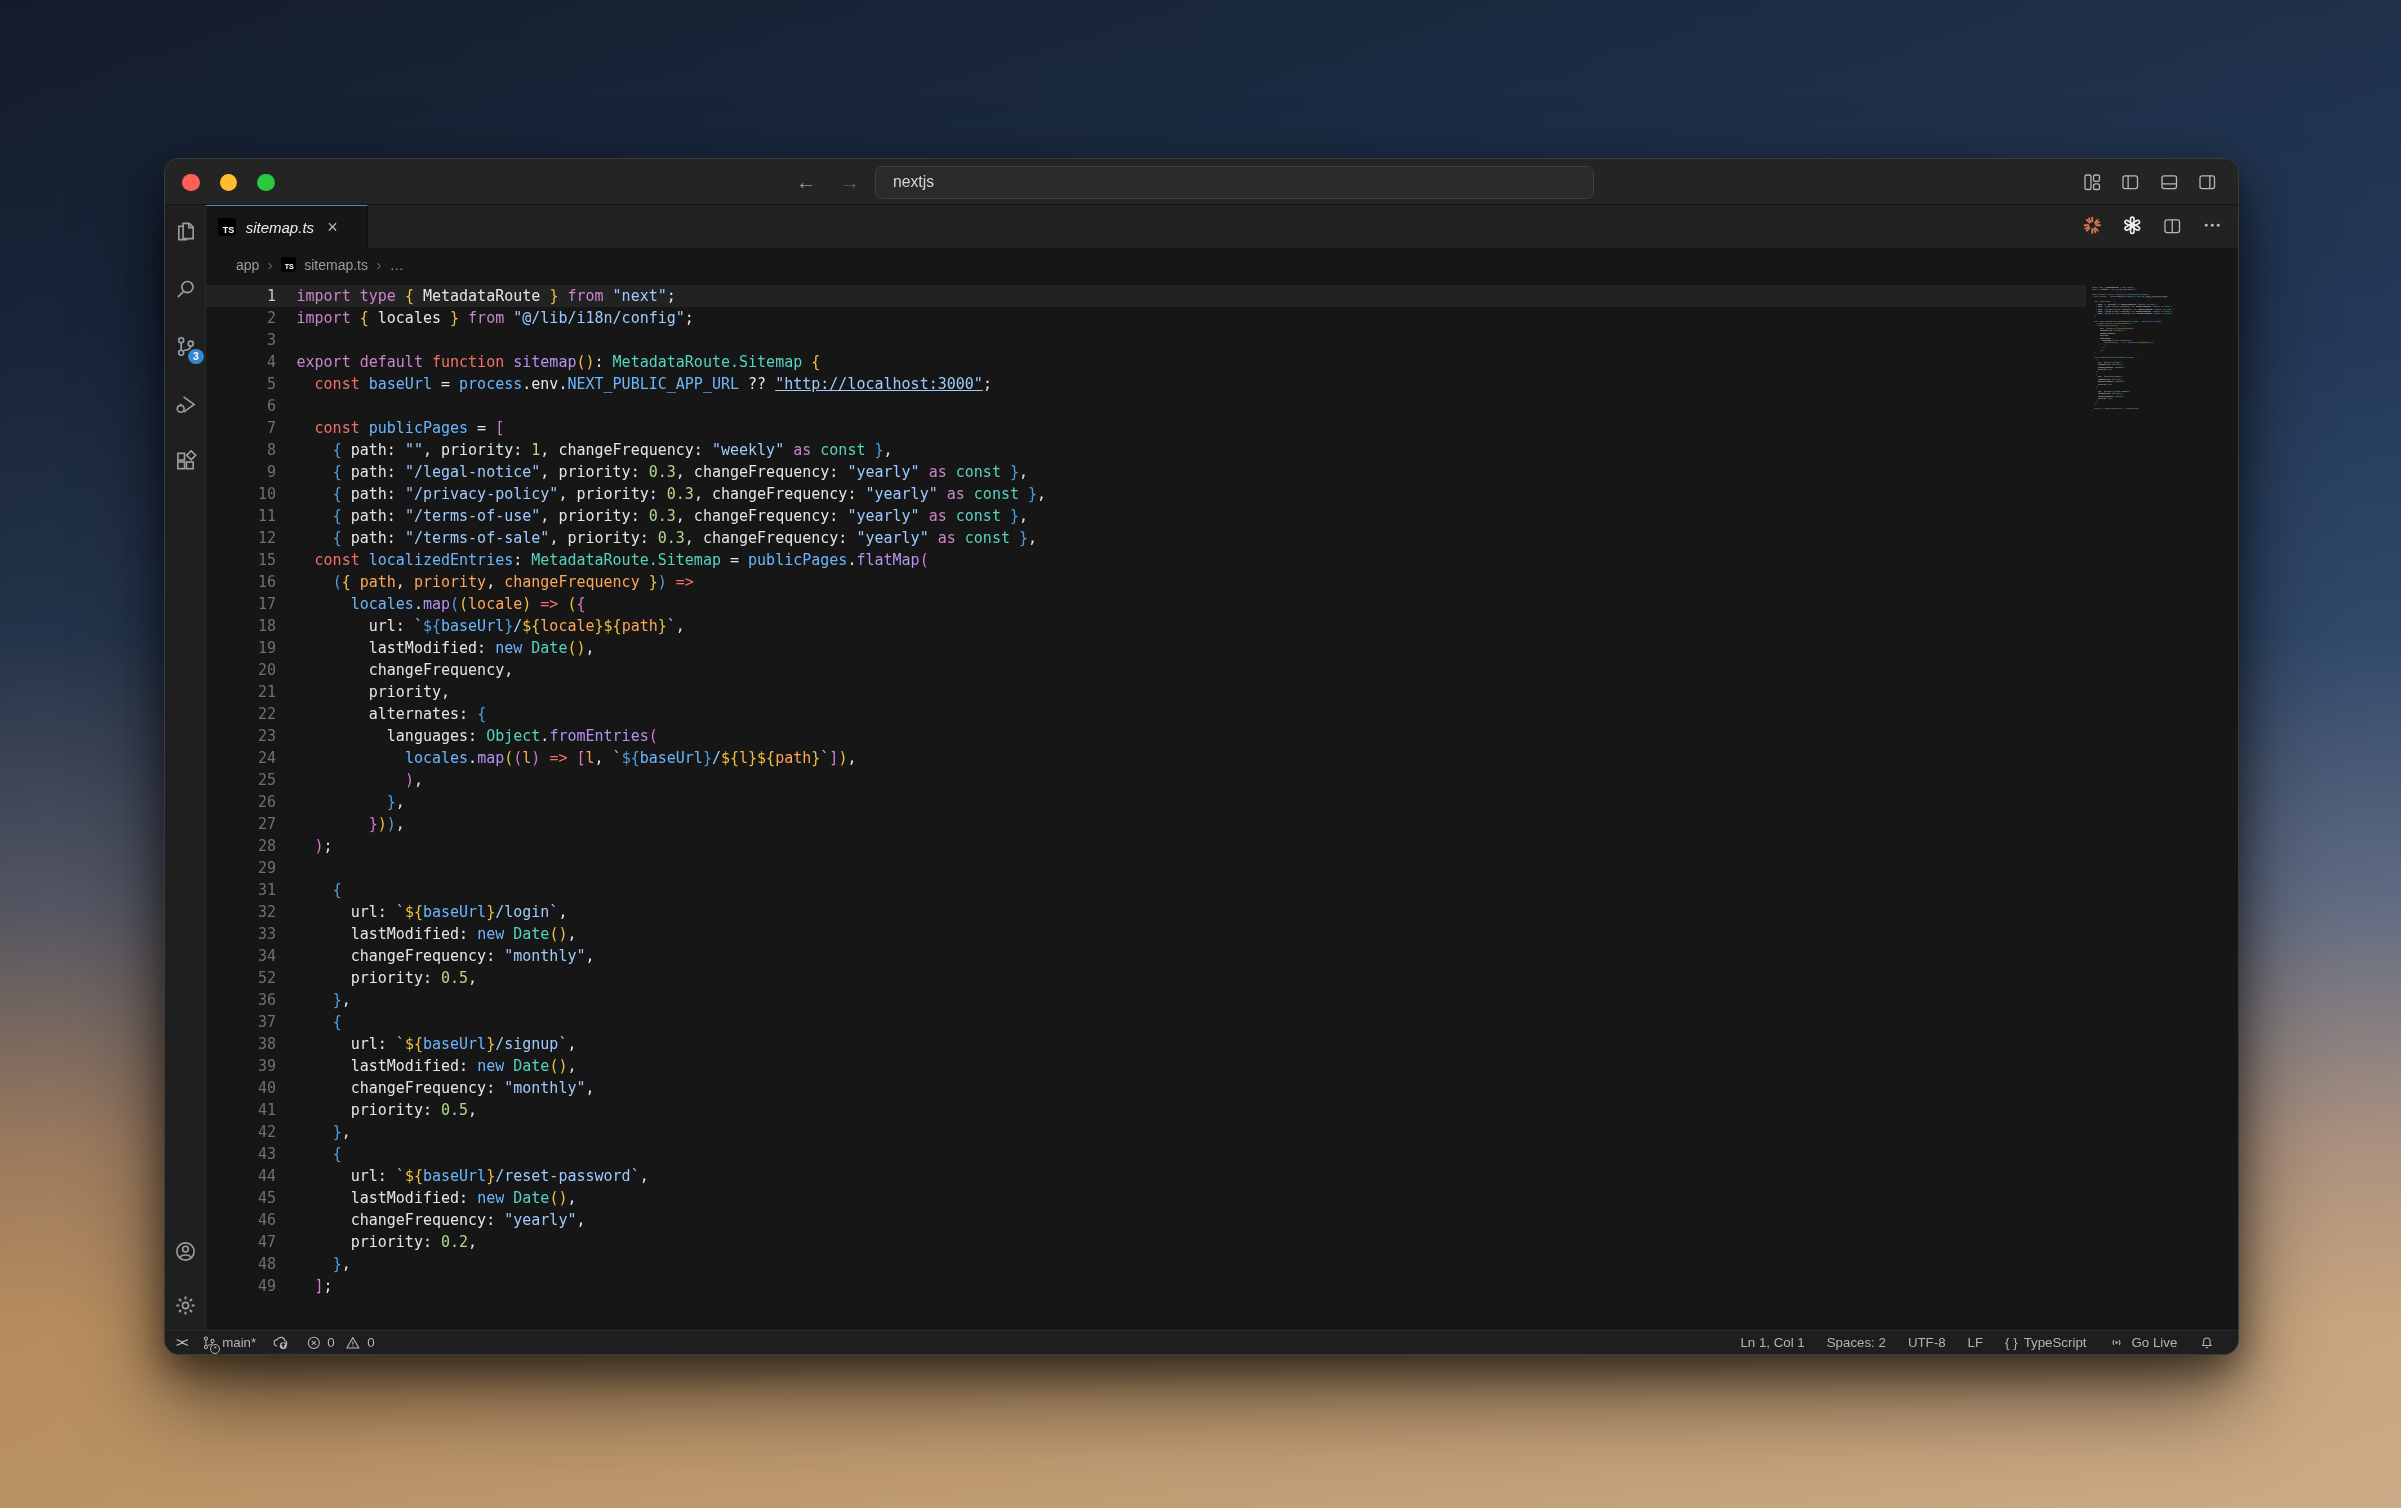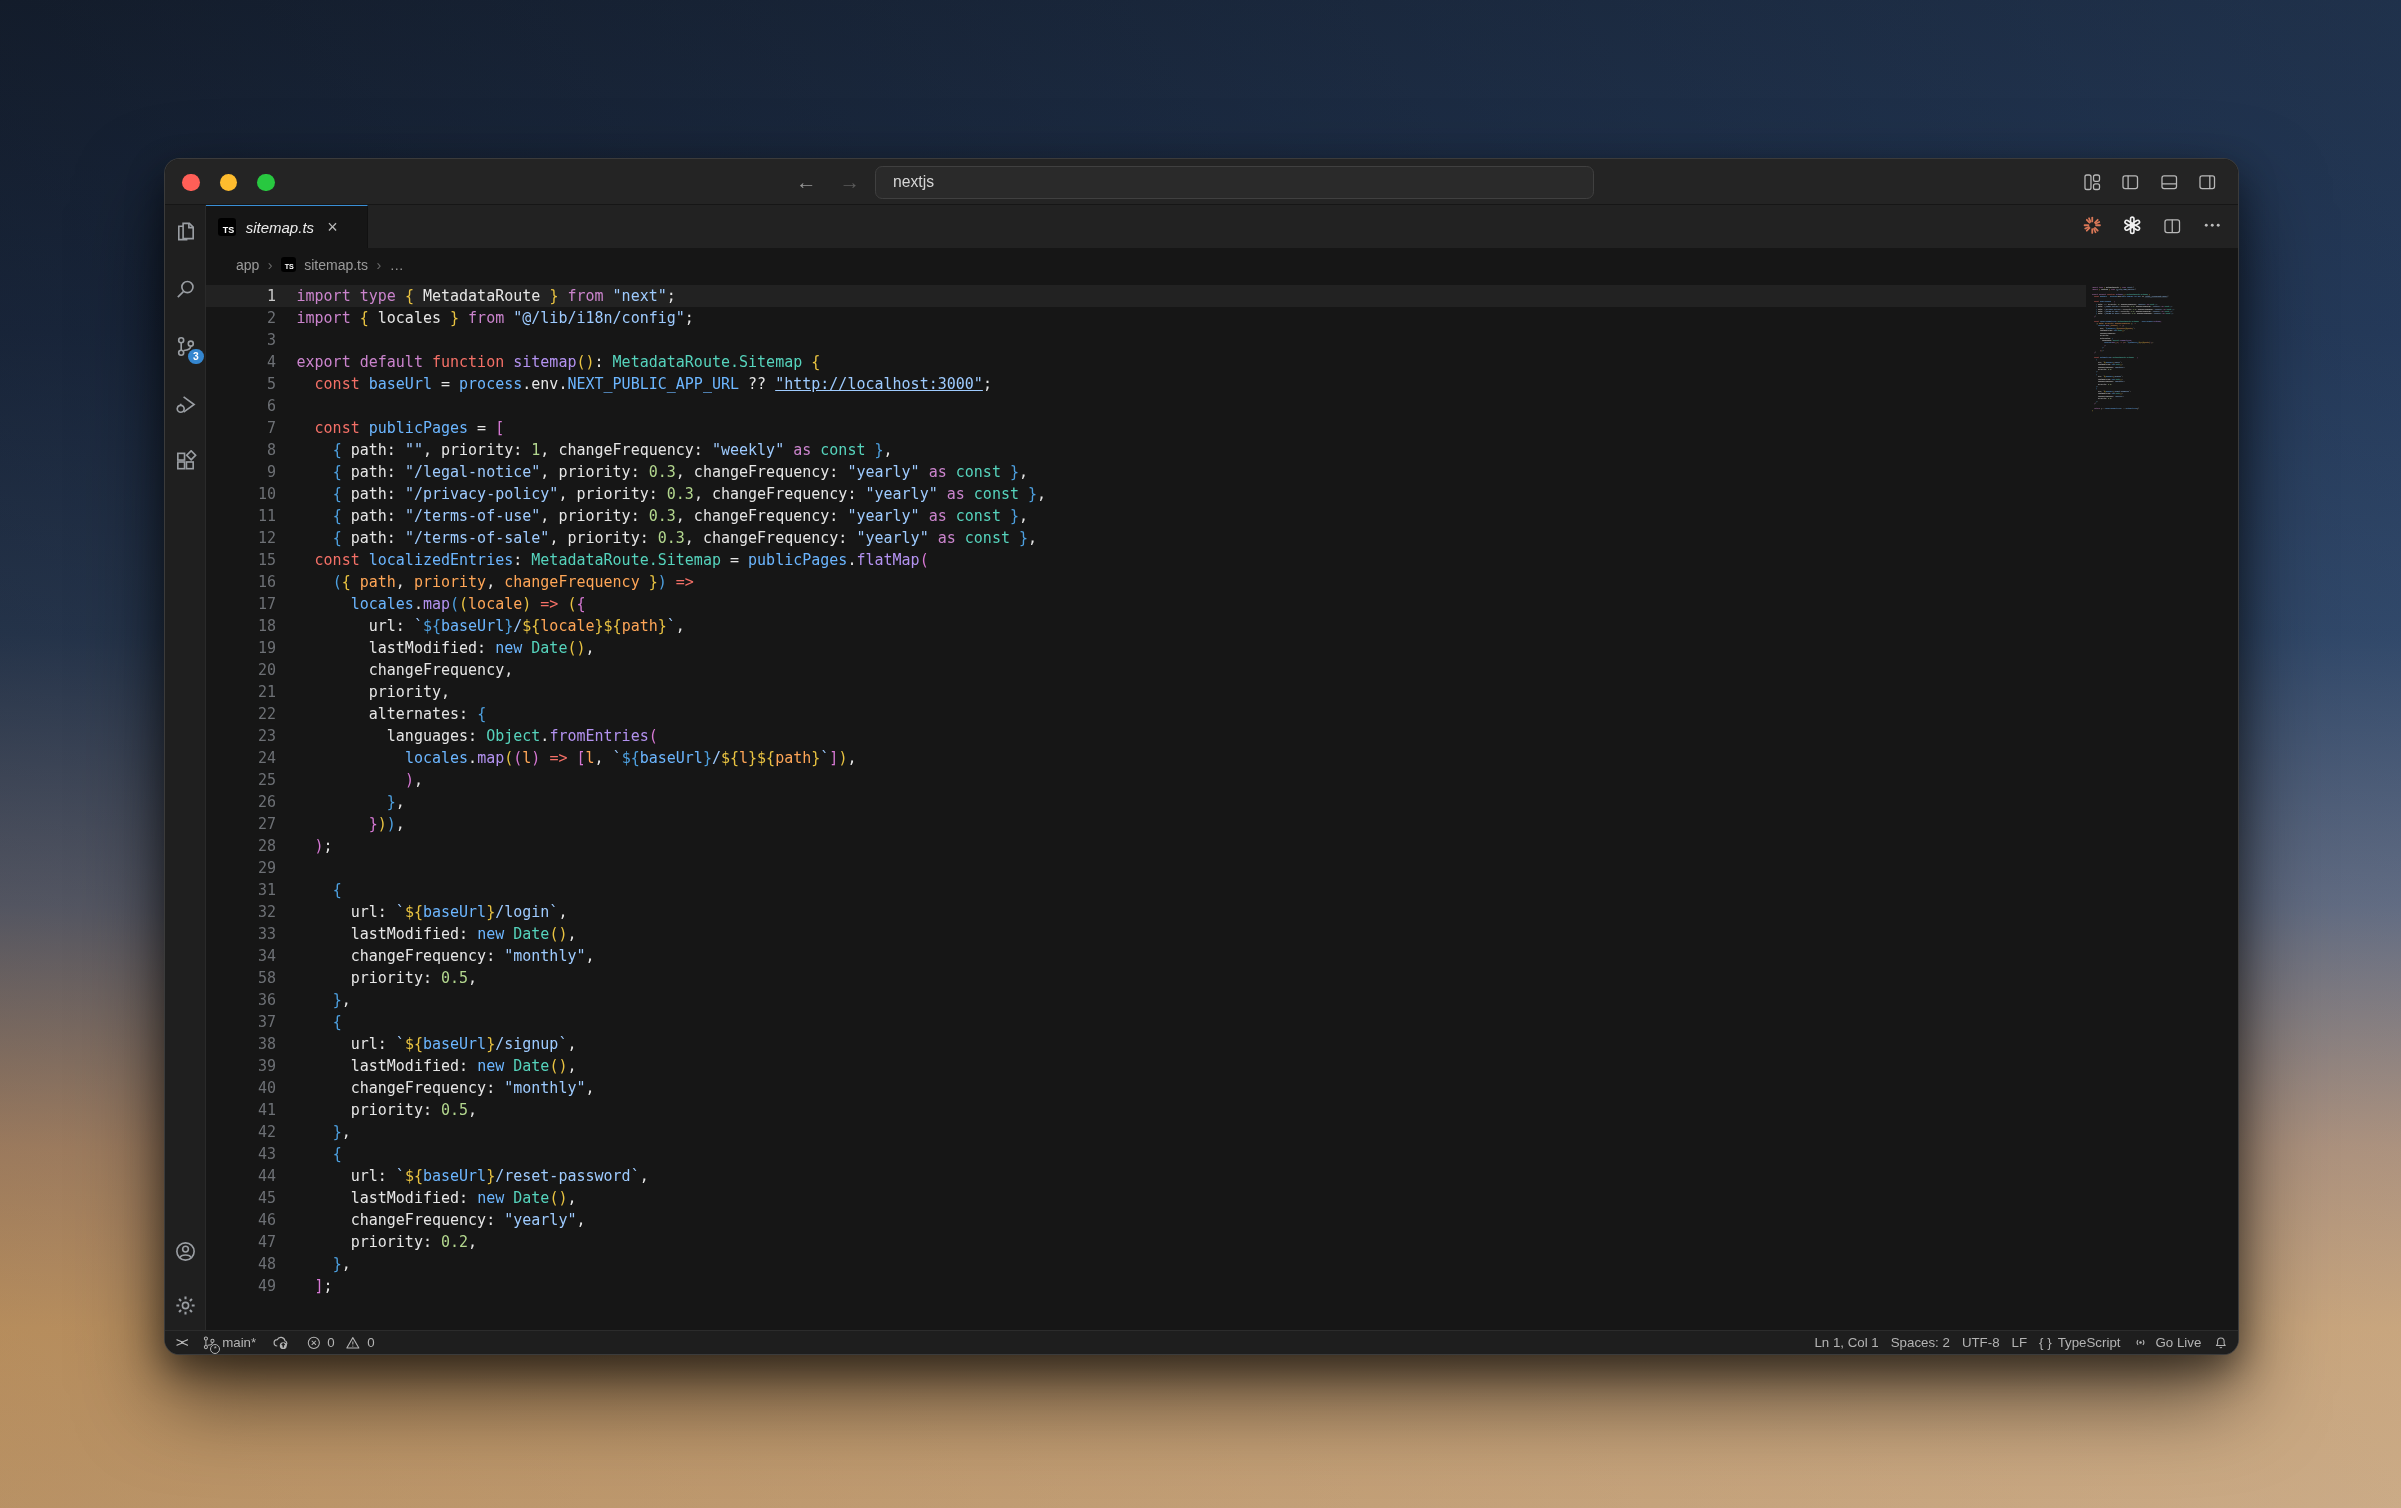--- a/index.html
+++ b/index.html
@@ -68,21 +68,21 @@
   .tk-a { color:#f47067; } .tk-nb { color:#6cb6ff; }
   .tk-g { color:#e9c341; } .tk-m { color:#d678d4; } .tk-b { color:#4da0e0; }
   .tk-u { color:#9ecbff; text-decoration:underline; }
   
   .minimap { position:absolute; right:0; top:0; bottom:0; width:152px; background:#161616; overflow:hidden; }
   .mm-inner { position:absolute; left:6px; top:4.8px; transform:scale(0.11); transform-origin:0 0; width:1389px; font-family:"DejaVu Sans Mono",monospace; font-size:15px; }
   .mrow { height:22px; line-height:22px; white-space:pre; }
   
   .statusbar { height:24px; flex:0 0 24px; background:#1e1e1e; border-top:0.6px solid #2c2c2c; display:flex; align-items:center; color:#b4b4b4; font-size:13.3px; }
   .sb-left { display:flex; align-items:center; gap:15.7px; padding-left:11px; }
-  .sb-right { margin-left:auto; display:flex; align-items:center; gap:12px; padding-right:9px; }
+  .sb-right { margin-left:auto; display:flex; align-items:center; gap:22px; padding-right:23px; }
   .sb-item { display:flex; align-items:center; gap:6px; white-space:nowrap; }
   .remote-glyph { font-family:"DejaVu Sans Mono",monospace; font-size:13.3px; letter-spacing:-3.6px; color:#bdbdbd; }
   .branch-badge { position:absolute; right:-4.2px; bottom:-3.6px; width:10.3px; height:10.3px; border-radius:50%; background:#1e1e1e; border:0.9px solid #b4b4b4; color:#b4b4b4; font-size:7.9px; line-height:8.5px; text-align:center; }
   .rel { position:relative; }
   svg.ico { stroke:#b4b4b4; fill:none; stroke-width:1.6; display:block; }
   svg.abico { stroke:#9a9ea3; fill:none; stroke-width:1.7; display:block; }
   svg.tbico { stroke:#b8b8b8; fill:none; stroke-width:1.5; display:block; }
 </style>
 </head>
 <body>
@@ -288,21 +288,21 @@
             <div class="crow"><span class="ln">24</span><span class="lc"><span class="tk-w">            </span><span class="tk-v">locales</span><span class="tk-w">.</span><span class="tk-f">map</span><span class="tk-g">(</span><span class="tk-m">(</span><span class="tk-o">l</span><span class="tk-m">)</span><span class="tk-w"> </span><span class="tk-a">=&gt;</span><span class="tk-w"> </span><span class="tk-m">[</span><span class="tk-o">l</span><span class="tk-w">, </span><span class="tk-s">`</span><span class="tk-b">${</span><span class="tk-v">baseUrl</span><span class="tk-b">}</span><span class="tk-s">/</span><span class="tk-g">${</span><span class="tk-o">l</span><span class="tk-g">}</span><span class="tk-g">${</span><span class="tk-o">path</span><span class="tk-g">}</span><span class="tk-s">`</span><span class="tk-m">]</span><span class="tk-g">)</span><span class="tk-w">,</span></span></div>
             <div class="crow"><span class="ln">25</span><span class="lc"><span class="tk-w">            </span><span class="tk-m">)</span><span class="tk-w">,</span></span></div>
             <div class="crow"><span class="ln">26</span><span class="lc"><span class="tk-w">          </span><span class="tk-b">}</span><span class="tk-w">,</span></span></div>
             <div class="crow"><span class="ln">27</span><span class="lc"><span class="tk-w">        </span><span class="tk-m">}</span><span class="tk-g">)</span><span class="tk-b">)</span><span class="tk-w">,</span></span></div>
             <div class="crow"><span class="ln">28</span><span class="lc"><span class="tk-w">  </span><span class="tk-m">)</span><span class="tk-w">;</span></span></div>
             <div class="crow"><span class="ln">29</span><span class="lc"></span></div>
             <div class="crow"><span class="ln">31</span><span class="lc"><span class="tk-w">    </span><span class="tk-b">{</span></span></div>
             <div class="crow"><span class="ln">32</span><span class="lc"><span class="tk-w">      url: </span><span class="tk-s">`</span><span class="tk-g">${</span><span class="tk-v">baseUrl</span><span class="tk-g">}</span><span class="tk-s">/login`</span><span class="tk-w">,</span></span></div>
             <div class="crow"><span class="ln">33</span><span class="lc"><span class="tk-w">      lastModified: </span><span class="tk-nb">new</span><span class="tk-w"> </span><span class="tk-t">Date</span><span class="tk-g">()</span><span class="tk-w">,</span></span></div>
             <div class="crow"><span class="ln">34</span><span class="lc"><span class="tk-w">      changeFrequency: </span><span class="tk-s">"monthly"</span><span class="tk-w">,</span></span></div>
-            <div class="crow"><span class="ln">58</span><span class="lc"><span class="tk-w">      priority: </span><span class="tk-n">0.5</span><span class="tk-w">,</span></span></div>
+            <div class="crow"><span class="ln">52</span><span class="lc"><span class="tk-w">      priority: </span><span class="tk-n">0.5</span><span class="tk-w">,</span></span></div>
             <div class="crow"><span class="ln">36</span><span class="lc"><span class="tk-w">    </span><span class="tk-b">}</span><span class="tk-w">,</span></span></div>
             <div class="crow"><span class="ln">37</span><span class="lc"><span class="tk-w">    </span><span class="tk-b">{</span></span></div>
             <div class="crow"><span class="ln">38</span><span class="lc"><span class="tk-w">      url: </span><span class="tk-s">`</span><span class="tk-g">${</span><span class="tk-v">baseUrl</span><span class="tk-g">}</span><span class="tk-s">/signup`</span><span class="tk-w">,</span></span></div>
             <div class="crow"><span class="ln">39</span><span class="lc"><span class="tk-w">      lastModified: </span><span class="tk-nb">new</span><span class="tk-w"> </span><span class="tk-t">Date</span><span class="tk-g">()</span><span class="tk-w">,</span></span></div>
             <div class="crow"><span class="ln">40</span><span class="lc"><span class="tk-w">      changeFrequency: </span><span class="tk-s">"monthly"</span><span class="tk-w">,</span></span></div>
             <div class="crow"><span class="ln">41</span><span class="lc"><span class="tk-w">      priority: </span><span class="tk-n">0.5</span><span class="tk-w">,</span></span></div>
             <div class="crow"><span class="ln">42</span><span class="lc"><span class="tk-w">    </span><span class="tk-b">}</span><span class="tk-w">,</span></span></div>
             <div class="crow"><span class="ln">43</span><span class="lc"><span class="tk-w">    </span><span class="tk-b">{</span></span></div>
             <div class="crow"><span class="ln">44</span><span class="lc"><span class="tk-w">      url: </span><span class="tk-s">`</span><span class="tk-g">${</span><span class="tk-v">baseUrl</span><span class="tk-g">}</span><span class="tk-s">/reset-password`</span><span class="tk-w">,</span></span></div>
             <div class="crow"><span class="ln">45</span><span class="lc"><span class="tk-w">      lastModified: </span><span class="tk-nb">new</span><span class="tk-w"> </span><span class="tk-t">Date</span><span class="tk-g">()</span><span class="tk-w">,</span></span></div>

